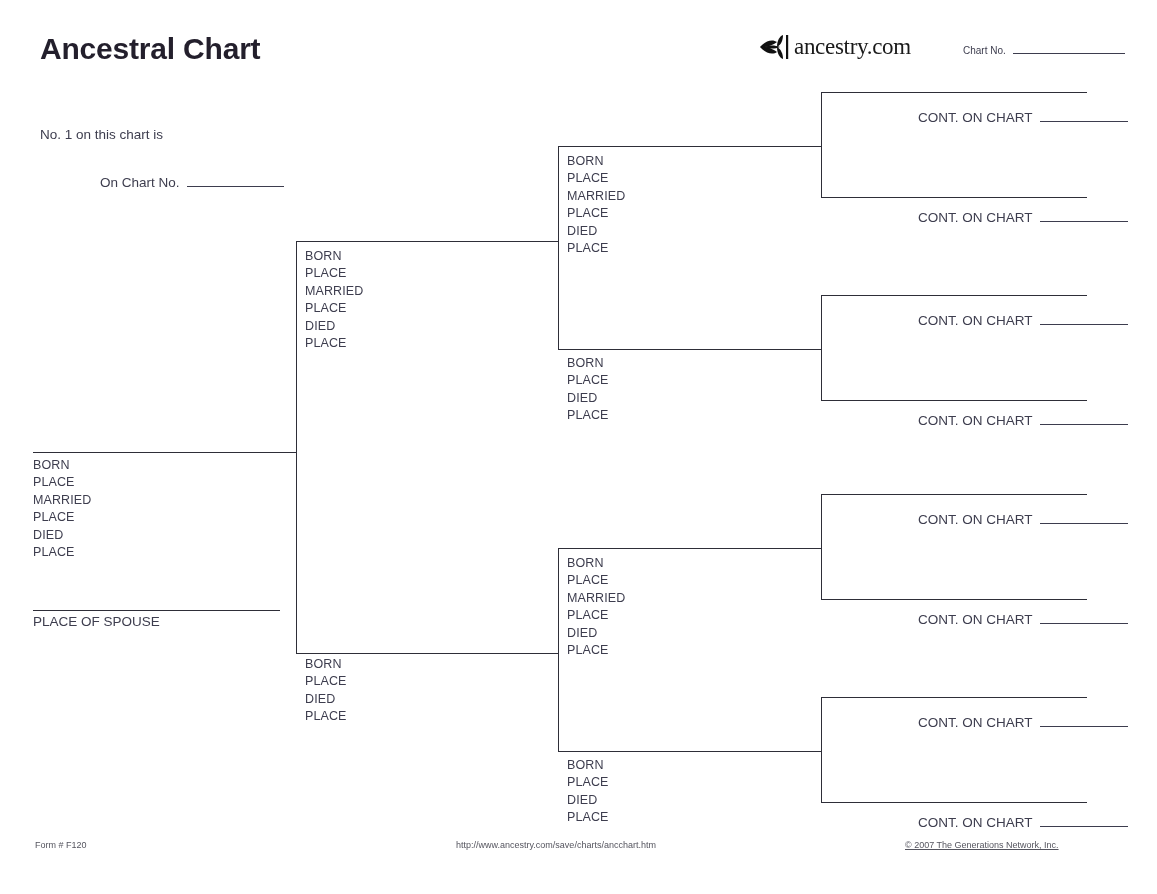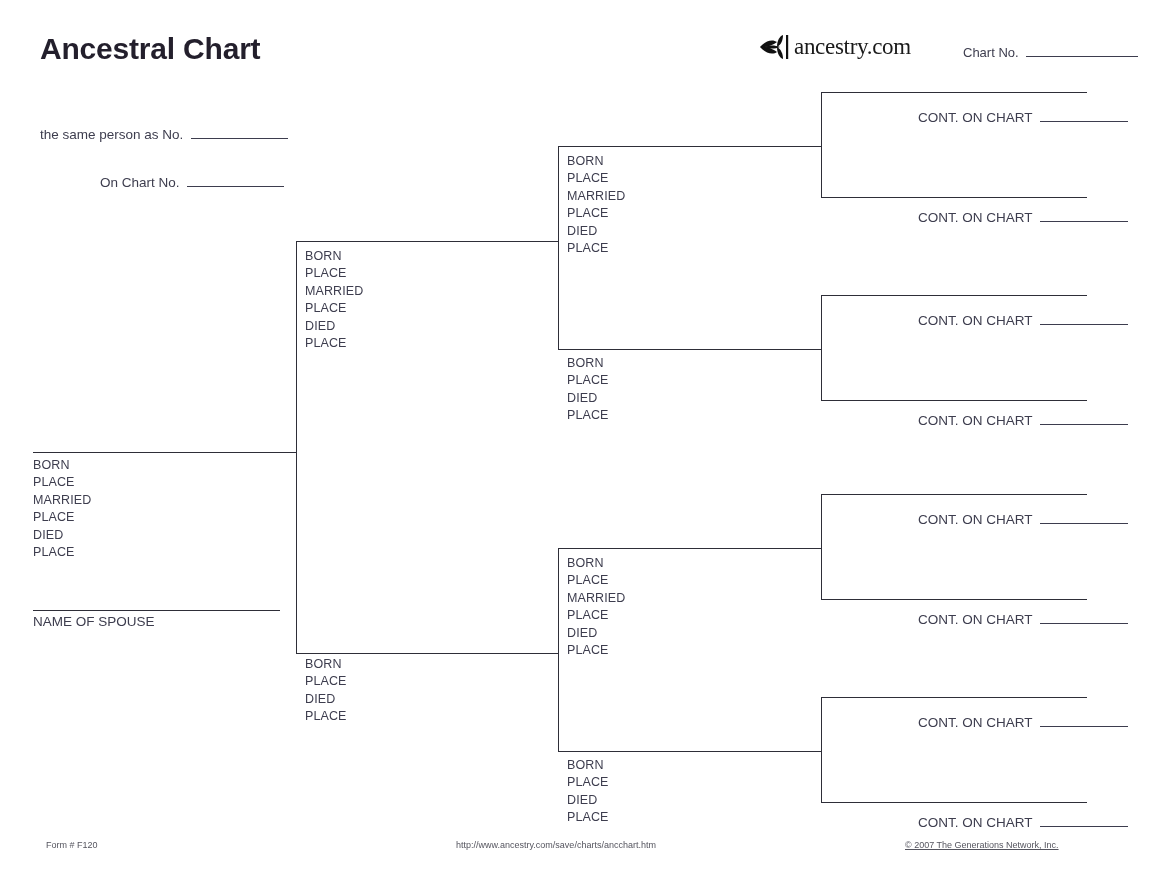--- a/index.html
+++ b/index.html
@@ -37,21 +37,21 @@
   #brand-leaf { display:block; }
   #brand-name {
     font-family: "Liberation Serif", serif;
     font-size: 23px;
     color: #1a1a1a;
     letter-spacing: -0.3px;
     margin-left: 2px;
   }
   #chart-no {
     left: 963px; top: 45px;
-    font-size: 13px;
+    font-size: 10px;
     white-space: nowrap;
   }
 
   
   #same-person-note {
     left: 40px; top: 126px;
     font-size: 13.5px;
     line-height: 17.5px;
     white-space: nowrap;
   }
@@ -94,21 +94,21 @@
     font-size: 13.5px;
     white-space: nowrap;
   }
 
   
   .footer {
     font-size: 9px;
     color: #55555f;
     white-space: nowrap;
   }
-  #footer-form { left: 46px; top: 840px; }
+  #footer-form { left: 35px; top: 840px; }
   #footer-url  { left: 456px; top: 840px; }
   #footer-copy { left: 905px; top: 840px; text-decoration: underline; }
 </style>
 </head>
 <body>
 
 <div id="page">
 
   <div class="abs" id="brand">
     <span>
@@ -127,42 +127,39 @@
   </div>
 
   <div class="abs" id="chart-title">Ancestral Chart</div>
 
   <div class="abs" id="chart-no">
     <span>Chart No.</span>
     <span class="blank" style="width:112px; margin-left:4px;"></span>
   </div>
 
   <div class="abs" id="same-person-note">
-    <div>
-      <span>the same person as No.</span>
-      <span class="blank" style="width:97px; margin-left:4px;"></span>
-    </div>
+    <div>No. 1 on this chart is</div>
   </div>
 
   <div class="abs" id="on-chart-note">
     <span>On Chart No.</span>
     <span class="blank" style="width:97px; margin-left:4px;"></span>
   </div>
 
   <div class="abs rule" style="left:33px; top:452px; width:263px;"></div>
   <div class="abs fields" style="left:33px; top:457px;">
     <div>BORN</div>
     <div>PLACE</div>
     <div>MARRIED</div>
     <div>PLACE</div>
     <div>DIED</div>
     <div>PLACE</div>
   </div>
   <div class="abs rule" style="left:33px; top:610px; width:247px;"></div>
-  <div class="abs spouse-label" style="left:33px; top:614px;">NAME OF SPOUSE</div>
+  <div class="abs spouse-label" style="left:33px; top:614px;">PLACE OF SPOUSE</div>
 
   <div class="abs rule" style="left:281px; top:452px; width:16px;"></div>
   <div class="abs vrule" style="left:296px; top:241px; height:412px;"></div>
 
   <div class="abs rule" style="left:296px; top:241px; width:262px;"></div>
   <div class="abs fields" style="left:305px; top:248px;">
     <div>BORN</div>
     <div>PLACE</div>
     <div>MARRIED</div>
     <div>PLACE</div>

